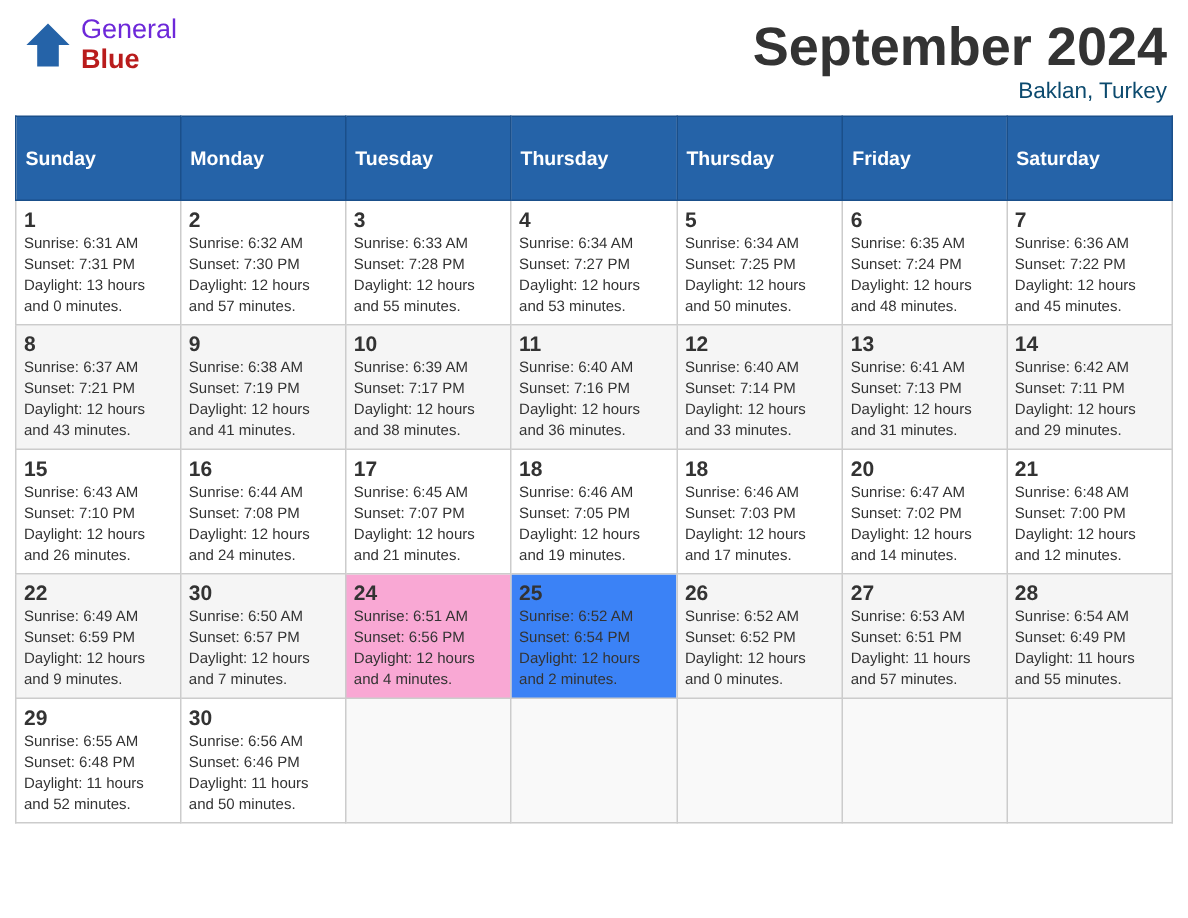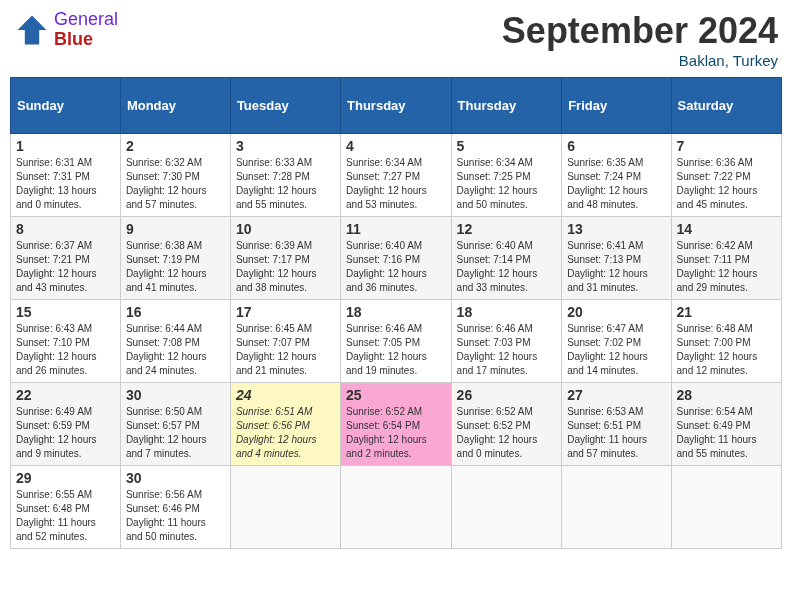--- a/index.html
+++ b/index.html
@@ -278,28 +278,28 @@
 Daylight: 12 hours
 and 9 minutes.</div>
         </td>
         <td style="background: rgb(245, 245, 245);">
           <span class="day-num">30</span>
           <div class="day-info" style="white-space: pre-line;">Sunrise: 6:50 AM
 Sunset: 6:57 PM
 Daylight: 12 hours
 and 7 minutes.</div>
         </td>
-        <td style="background: #fef9c3; font-style: italic;">
+        <td style="background: #f9a8d4;">
           <span class="day-num">24</span>
           <div class="day-info" style="white-space: pre-line;">Sunrise: 6:51 AM
 Sunset: 6:56 PM
 Daylight: 12 hours
 and 4 minutes.</div>
         </td>
-        <td style="background: #f9a8d4;">
+        <td style="background: #3b82f6;">
           <span class="day-num">25</span>
           <div class="day-info" style="white-space: pre-line;">Sunrise: 6:52 AM
 Sunset: 6:54 PM
 Daylight: 12 hours
 and 2 minutes.</div>
         </td>
         <td style="background: rgb(245, 245, 245);">
           <span class="day-num">26</span>
           <div class="day-info" style="white-space: pre-line;">Sunrise: 6:52 AM
 Sunset: 6:52 PM

